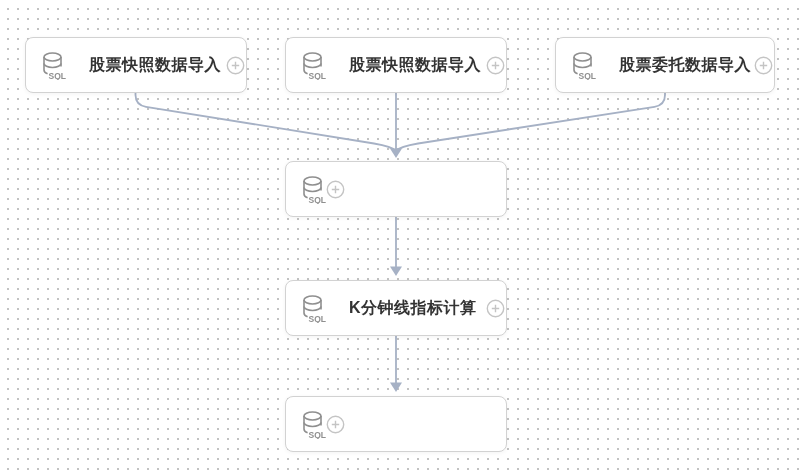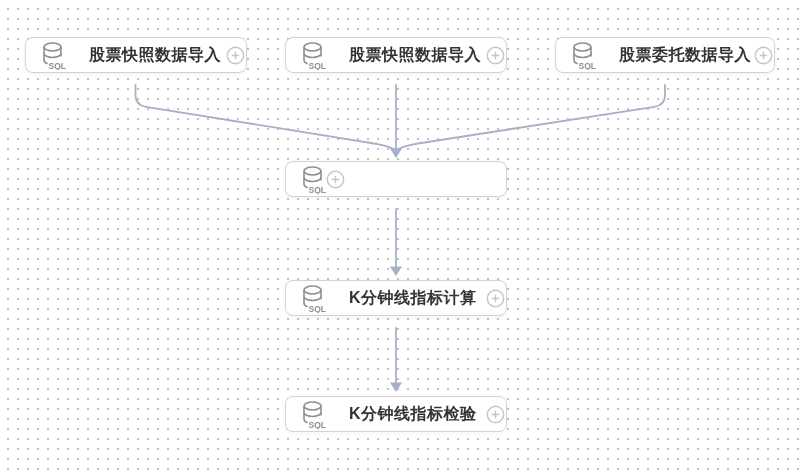--- a/index.html
+++ b/index.html
@@ -17,21 +17,21 @@
   .edges {
     position: absolute;
     left: 0; top: 0;
     z-index: 0;
     pointer-events: none;
   }
   .node {
     position: absolute;
     z-index: 1;
     width: 222px;
-    height: 36px;
+    height: 56px;
     box-sizing: border-box;
     background: #ffffff;
     border: 1px solid #d2d2d2;
     border-radius: 8px;
     box-shadow: 0 1px 4px rgba(0,0,0,0.05);
     display: flex;
     align-items: center;
     padding: 0 1px 0 14px;
     cursor: default;
   }
@@ -165,20 +165,19 @@
   <div class="node n6">
     <svg class="db-icon" width="26" height="29" viewBox="0 0 26 29">
       <g stroke="#8f8f8f" stroke-width="1.6" fill="none">
         <ellipse cx="12.5" cy="6" rx="8.5" ry="4"></ellipse>
         <path d="M4,6 v13 c0,1.8 1.5,3.1 3.6,3.8"></path>
         <path d="M21,6 v9.5"></path>
         <path d="M4,12.5 c0,2.2 3.8,4 8.5,4 c4.7,0 8.5,-1.8 8.5,-4"></path>
       </g>
       <text x="8.5" y="27.5" font-size="8.5" font-weight="bold" fill="#8f8f8f">SQL</text>
     </svg>
-    <span class="node-label">K分钟线指标检验</span>
     <svg class="plus-btn" width="19" height="19" viewBox="0 0 19 19">
       <circle cx="9.5" cy="9.5" r="8.2" stroke="#c4c4c4" stroke-width="1.4" fill="none"></circle>
       <path d="M9.5,5.8 V13.2 M5.8,9.5 H13.2" stroke="#c4c4c4" stroke-width="1.4"></path>
     </svg>
   </div>
 
 </div>
 
 </body></html>

